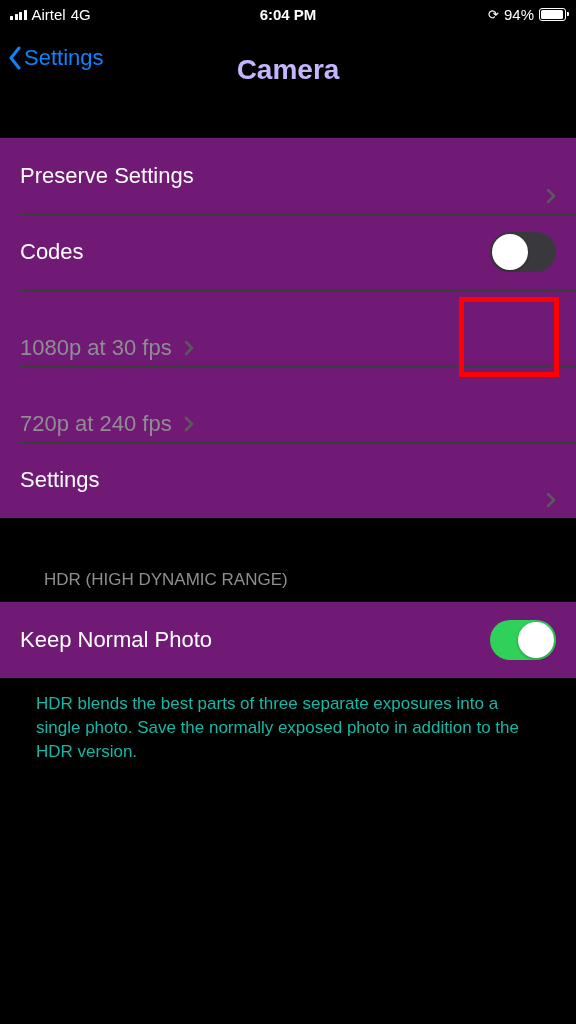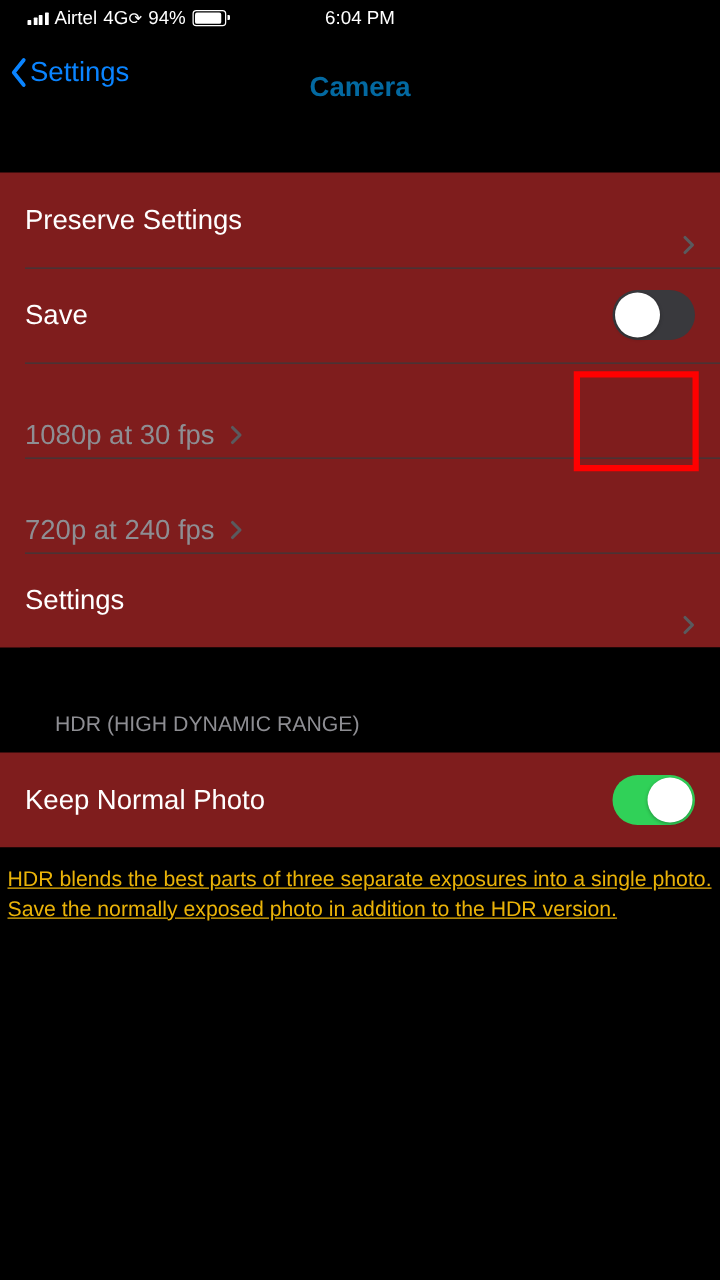--- a/index.html
+++ b/index.html
@@ -15,21 +15,22 @@
       font-family: -apple-system, BlinkMacSystemFont, "Helvetica Neue", sans-serif;
       overflow: hidden;
       position: relative;
     }
     
     
     .status-bar {
       height: 28px;
       display: flex;
       align-items: center;
-      padding: 0 22px;
+      justify-content: space-between;
+      padding: 0 10px;
       color: #fff;
       font-size: 15px;
       font-weight: 500;
     }
     .status-left {
       display: flex;
       align-items: center;
       gap: 5px;
     }
     .signal-bars {
@@ -44,21 +45,21 @@
       border-radius: 0.5px;
     }
     .signal-bars span:nth-child(1){height:4px}
     .signal-bars span:nth-child(2){height:6px}
     .signal-bars span:nth-child(3){height:8px}
     .signal-bars span:nth-child(4){height:10px}
     .status-center {
       position: absolute;
       left: 50%;
       transform: translateX(-50%);
-      font-weight: 400;
+      font-weight: 700;
     }
     .status-right {
       display: flex;
       align-items: center;
       gap: 5px;
     }
     .lock-icon {
       font-size: 13px;
     }
     .battery {
@@ -103,35 +104,35 @@
       gap: 2px;
     }
     .chevron-left {
       width: 14px;
       height: 24px;
     }
     .nav-title {
       position: absolute;
       left: 50%;
       transform: translateX(-50%);
-      color: #0369a1;
-      font-size: 22px;
+      color: #c4b5fd;
+      font-size: 28px;
       font-weight: 600;
       margin-top: 24px;
     }
     
     
     .section-gap {
       height: 50px;
       background: #000;
     }
     
     
     .list {
-      background: #7f1d1d;
+      background: #701a75;
     }
     .row {
       display: flex;
       align-items: center;
       justify-content: space-between;
       padding: 0 20px;
       height: 76px;
       position: relative;
     }
     .row + .row::before {
@@ -217,26 +218,25 @@
       color: #8e8e93;
       font-size: 17px;
       padding: 52px 20px 12px 20px;
       text-transform: uppercase;
       background: #000;
       margin-left: 24px;
     }
     
     
     .footer-text {
-      color: #eab308;
+      color: #14b8a6;
       font-size: 17px;
       line-height: 1.4;
-      padding: 14px 6px;
+      padding: 14px 36px;
       background: #000;
-      text-decoration: underline;
     }
   </style>
 </head>
 <body>
 
 <div class="status-bar">
   <div class="status-left">
     <div class="signal-bars">
       <span></span>
         <span></span>
@@ -271,21 +271,21 @@
 <div class="list">
   <div class="row">
     <span class="row-label">Preserve Settings</span>
     <div class="row-right">
       <svg class="chevron-right" viewBox="0 0 10 16">
           <path d="M2 2 L8 8 L2 14"></path>
         </svg>
     </div>
   </div>
   <div class="row">
-    <span class="row-label">Save</span>
+    <span class="row-label">Codes</span>
     <div class="toggle off">
       <div class="toggle-knob"></div>
     </div>
   </div>
   <div class="row">
     <div class="row-right">
       <span class="row-value">1080p at 30 fps</span>
       <svg class="chevron-right" viewBox="0 0 10 16">
           <path d="M2 2 L8 8 L2 14"></path>
         </svg>

